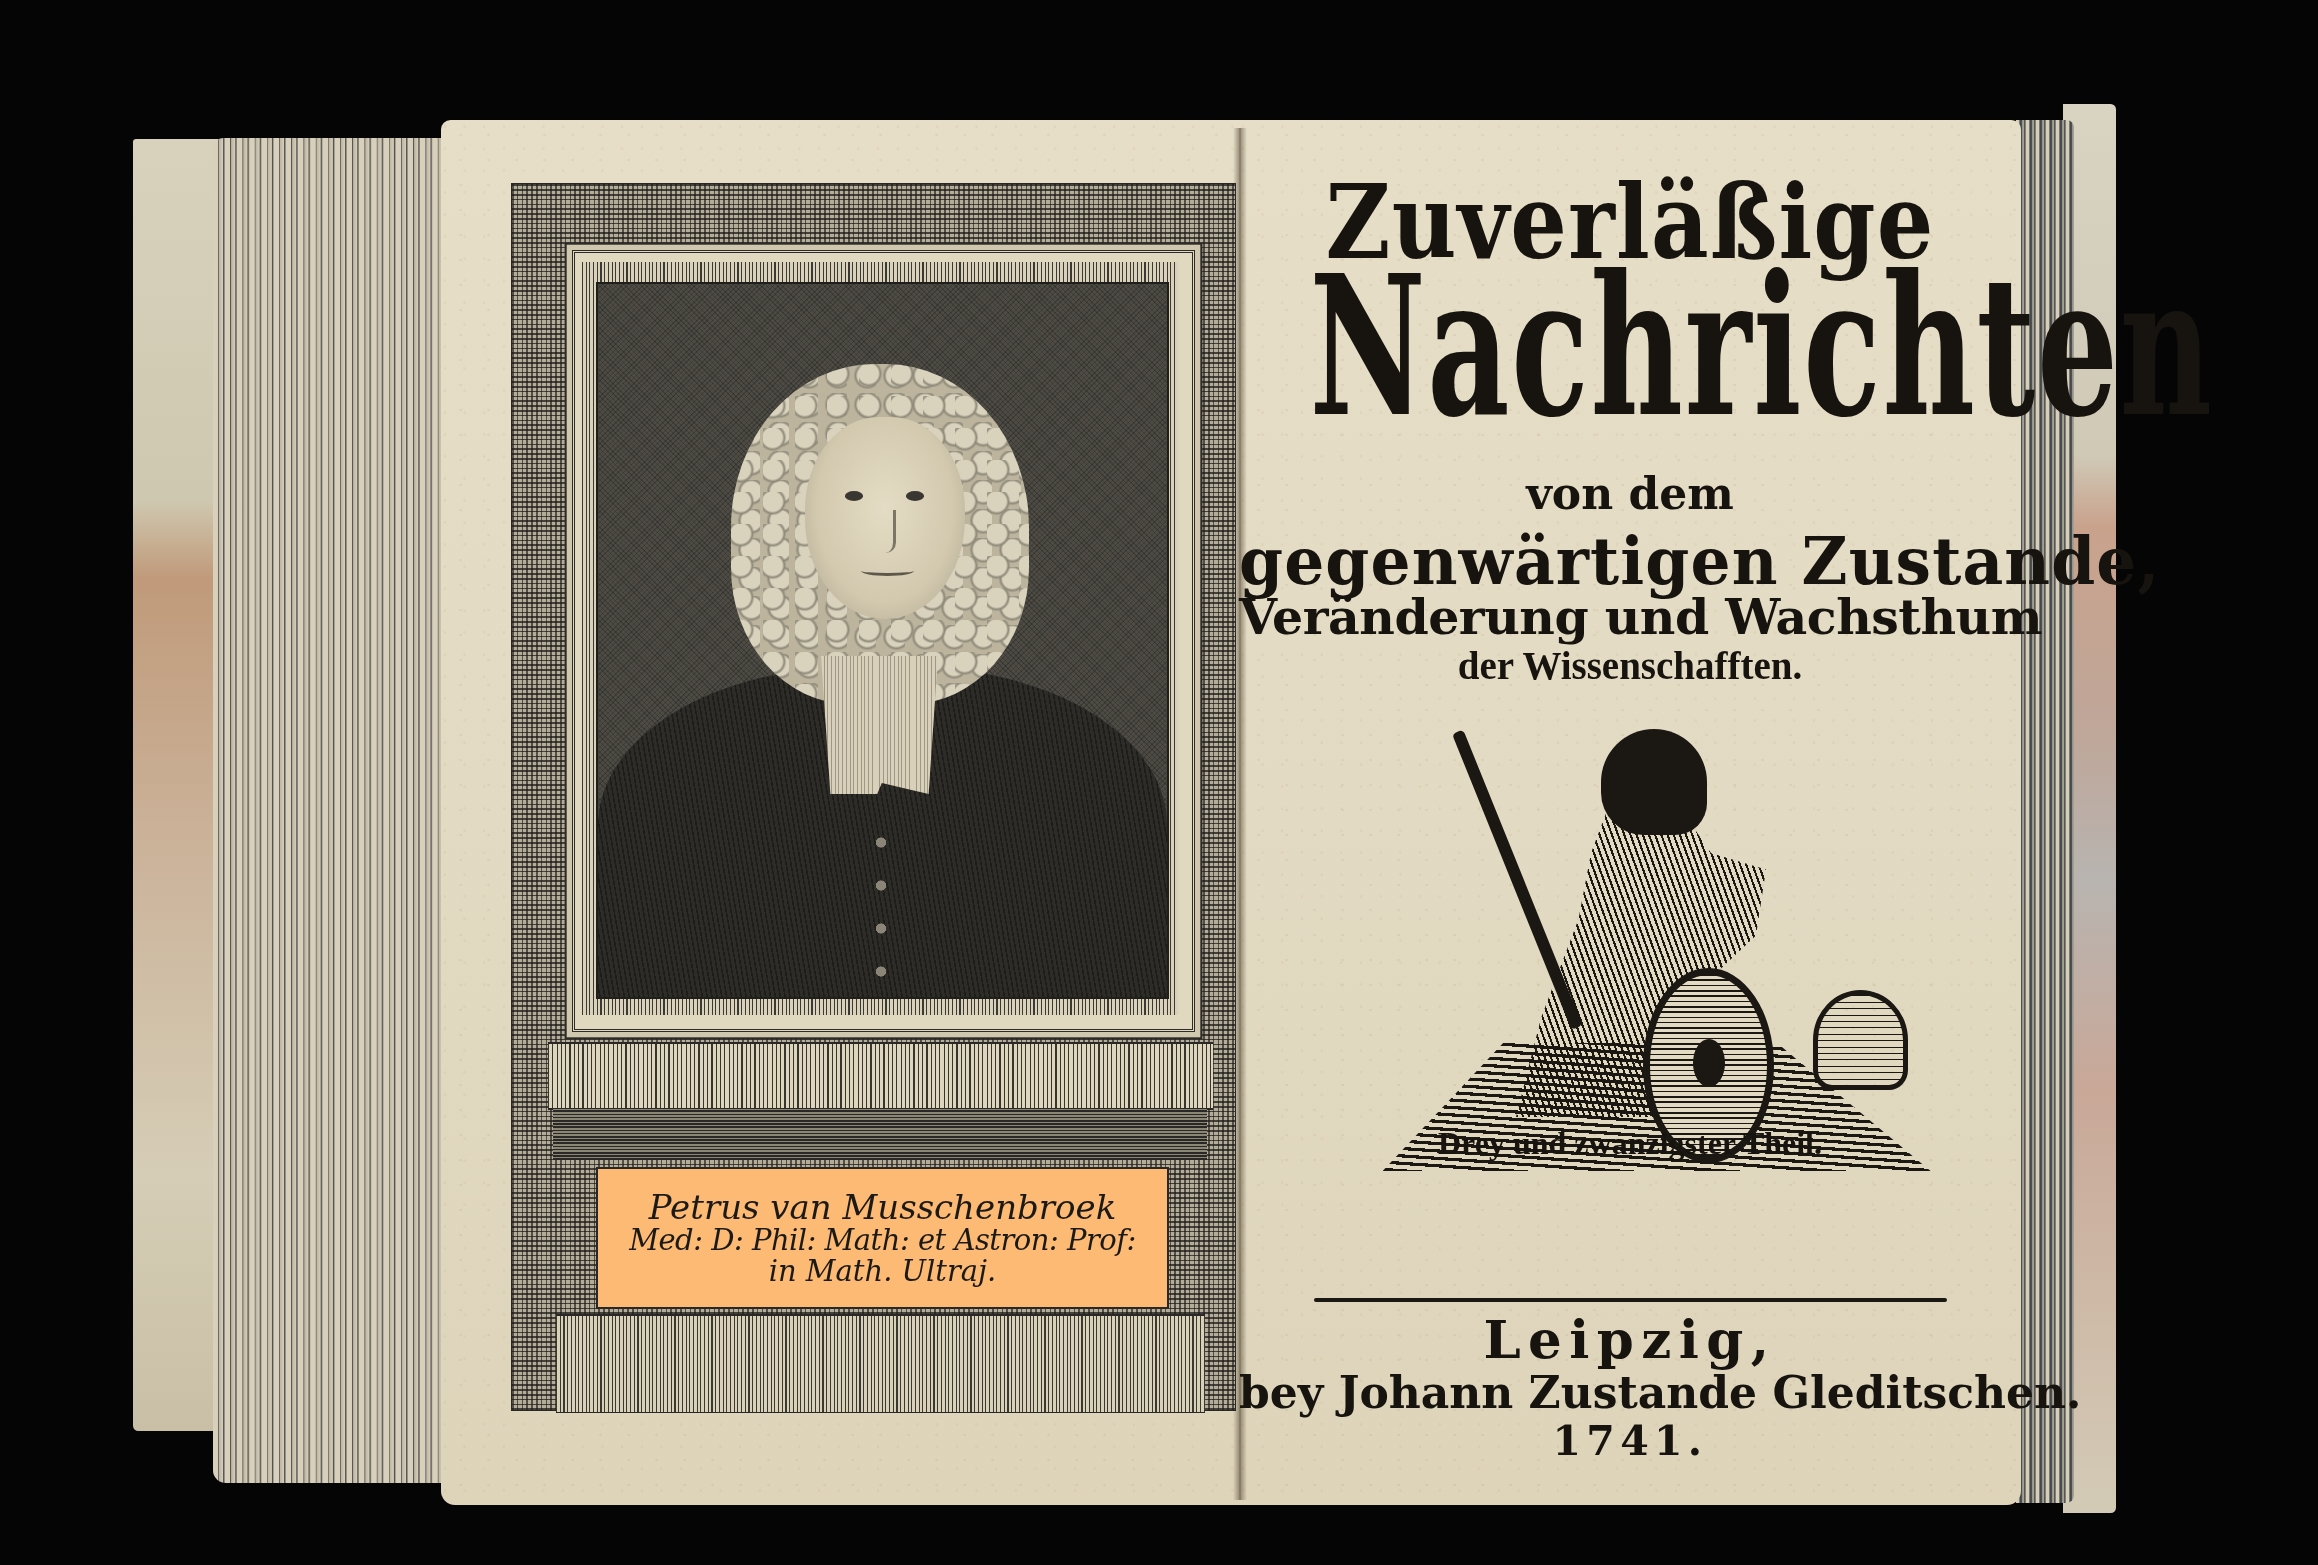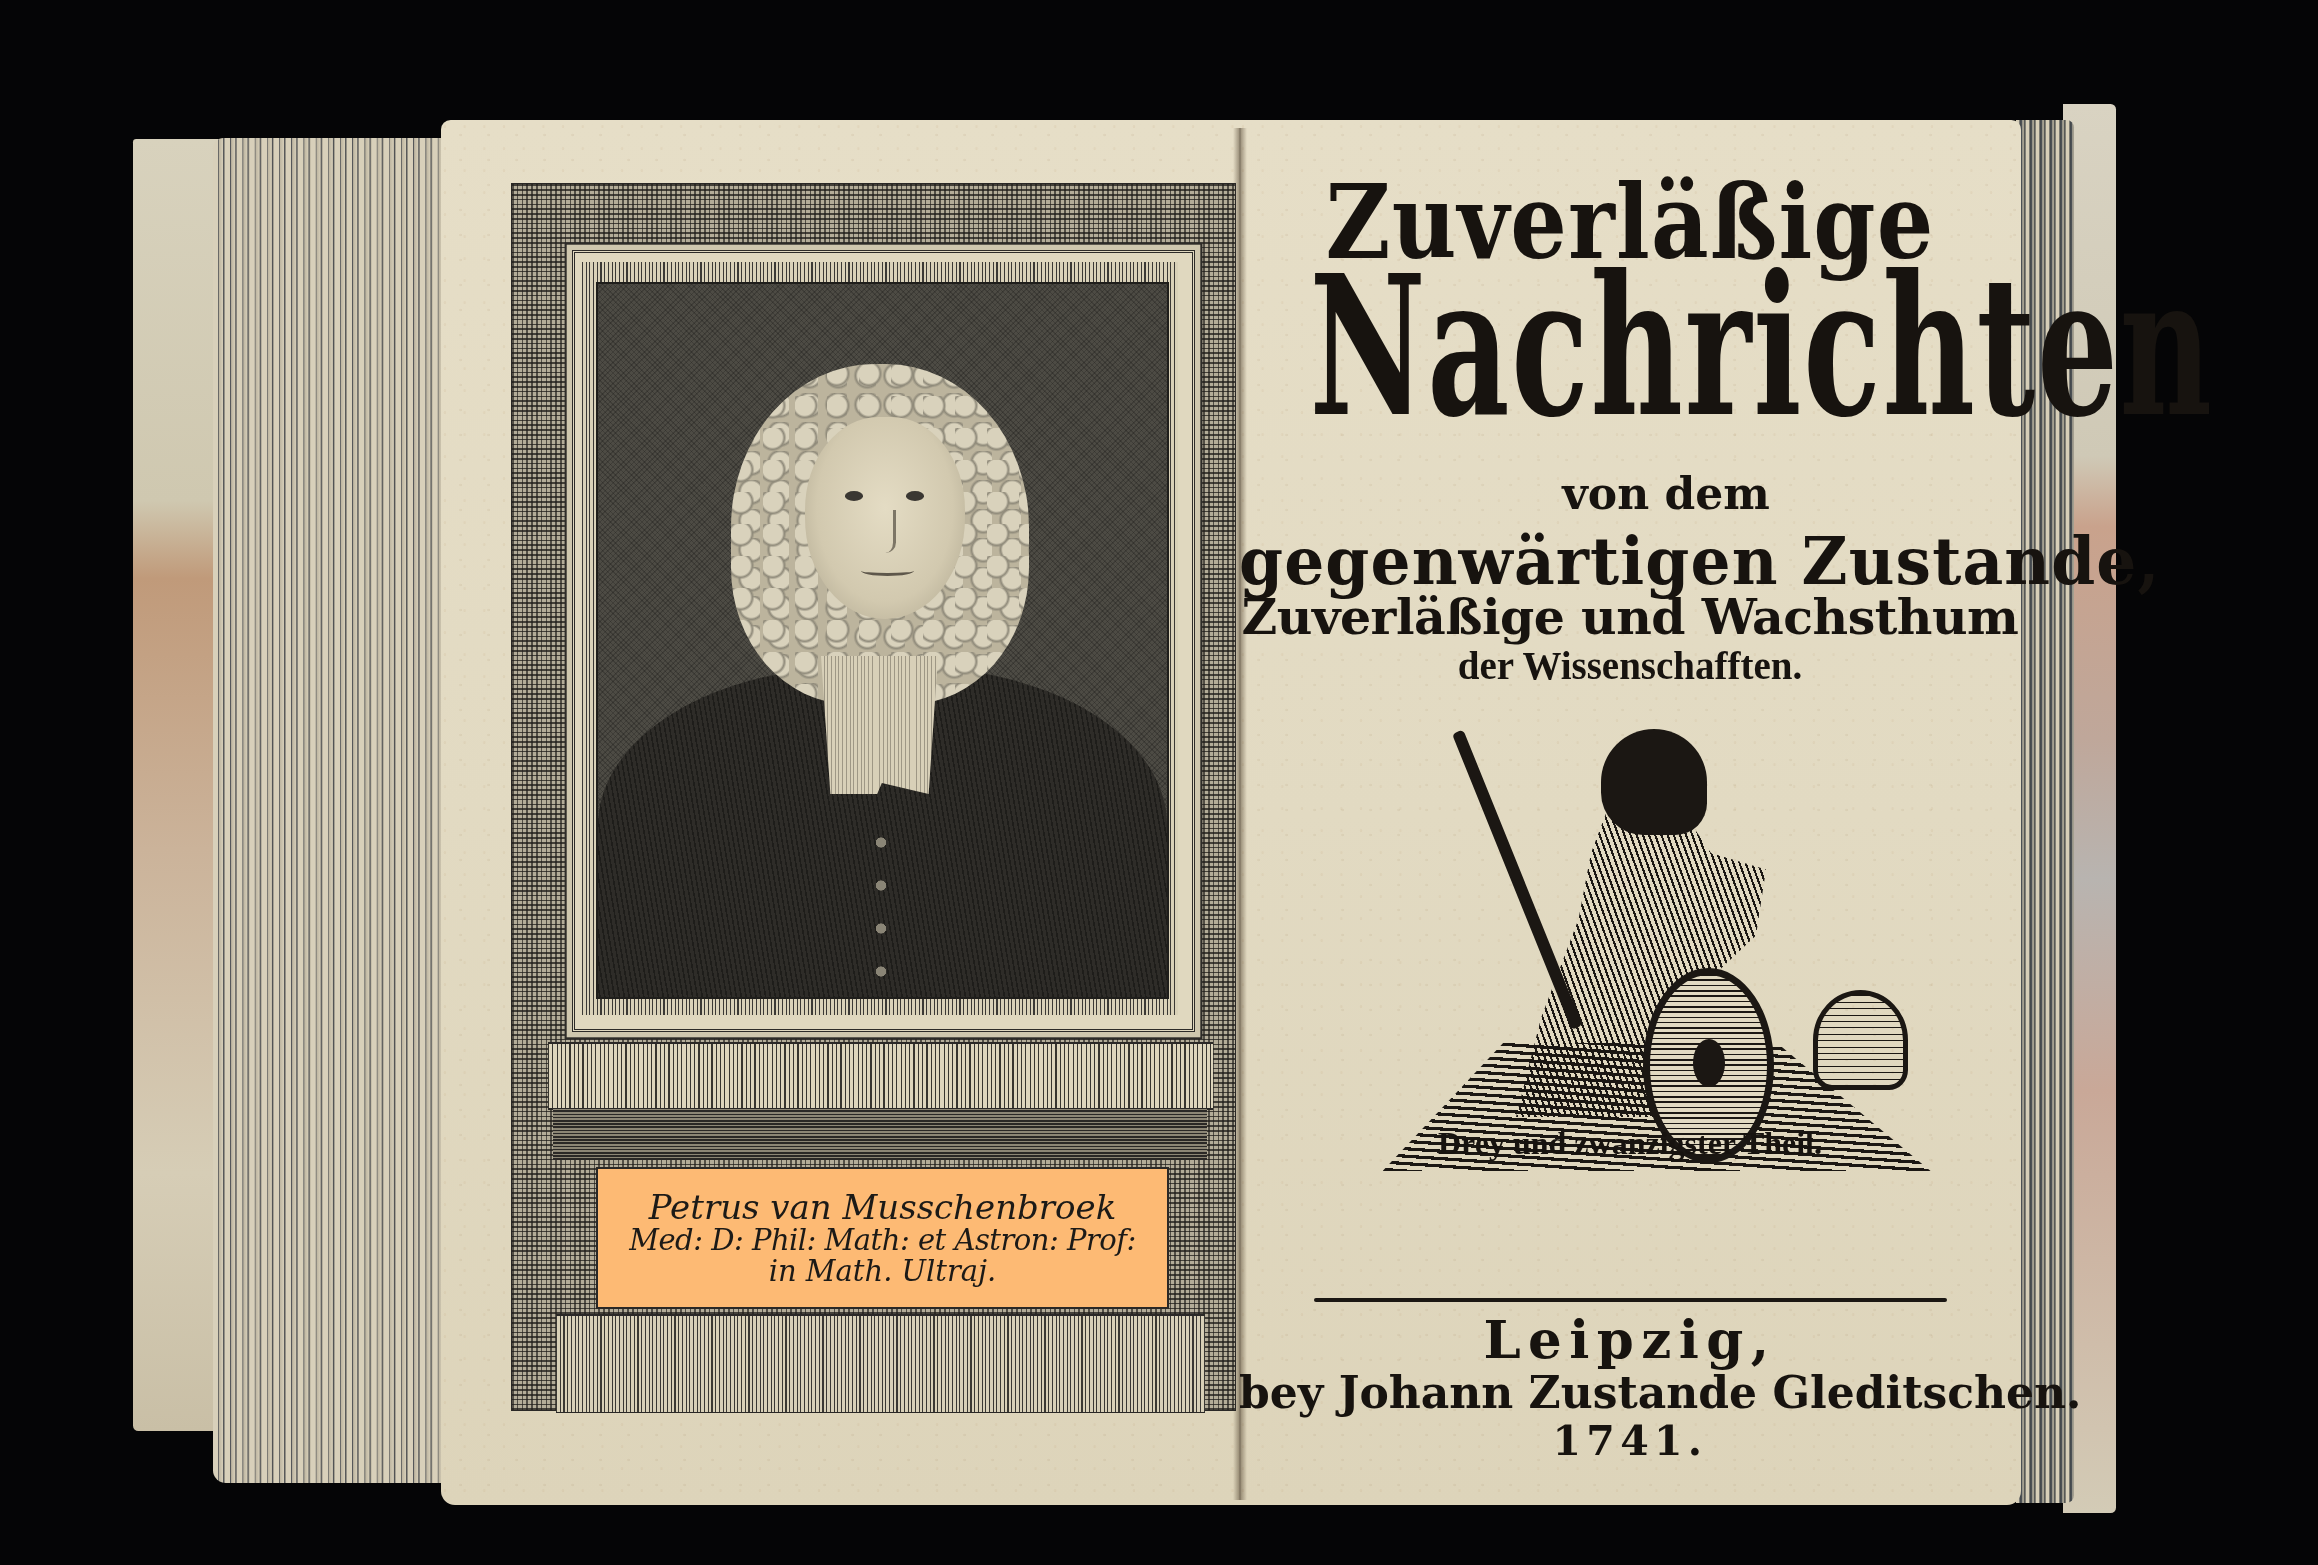--- a/index.html
+++ b/index.html
@@ -145,21 +145,21 @@
     left: 556px; top: 1314px; width: 649px; height: 96px;
     background: repeating-linear-gradient(90deg, #3a3833 0 1.1px, #d8d0b7 1.1px 3.7px);
     border-top: 2.1px solid #2a2826; border-bottom: 1.6px solid #2a2826;
   }
 
   
   .tp { position: absolute; left: 1239px; width: 782px; text-align: center; color: #17130f; white-space: nowrap; }
   .fraktur { font-family: "DejaVu Serif", serif; font-weight: bold; }
   .t1 { top: 169px; font-size: 89px; letter-spacing: 1.1px; transform: scaleY(1.15); }
   .t2 { top: 254px; font-size: 155px; letter-spacing: 2.1px; transform: scaleX(0.82) scaleY(1.25); }
-  .t3 { top: 468px; font-size: 44px; padding-left: 36px; }
+  .t3 { top: 468px; font-size: 44px; }
   .t4 { top: 524px; font-size: 63px; letter-spacing: 1.1px; transform: scaleY(1.05); }
   .t5 { top: 588px; font-size: 49px; letter-spacing: -0.5px; }
   .t6 { top: 643px; font-size: 39px; font-family: Liberation Serif, serif; }
   .t7 { top: 1125px; font-size: 32px; font-family: Liberation Serif, serif; }
   .rule { left: 1314px; top: 1298px; width: 633px; height: 4.3px; background: #1b1713; border-radius: 2.1px; }
   .t8 { top: 1308px; font-size: 53px; letter-spacing: 7.4px; }
   .t9 { top: 1367px; font-size: 44px; }
   .t10 { top: 1417px; font-size: 41px; letter-spacing: 5.3px; }
 
   
@@ -231,21 +231,21 @@
   <div class="ln ln1">Petrus van Musschenbroek</div>
   <div class="ln ln2">Med: D: Phil: Math: et Astron: Prof:</div>
   <div class="ln ln3">in Math. Ultraj.</div>
 </div>
 <div class="abs base"></div>
 
 <div class="tp fraktur t1">Zuverläßige</div>
 <div class="tp fraktur t2">Nachrichten</div>
 <div class="tp fraktur t3">von dem</div>
 <div class="tp fraktur t4">gegenwärtigen Zustande,</div>
-<div class="tp fraktur t5">Zuverläßige und Wachsthum</div>
+<div class="tp fraktur t5">Veränderung und Wachsthum</div>
 <div class="tp fraktur t6">der Wissenschafften.</div>
 
 <div class="abs vignette">
   <div class="abs ground"></div>
   <div class="abs spear"></div>
   <div class="abs figure"></div>
   <div class="abs helmet"></div>
   <div class="abs shield">
     <div class="abs sun"></div>
   </div>

